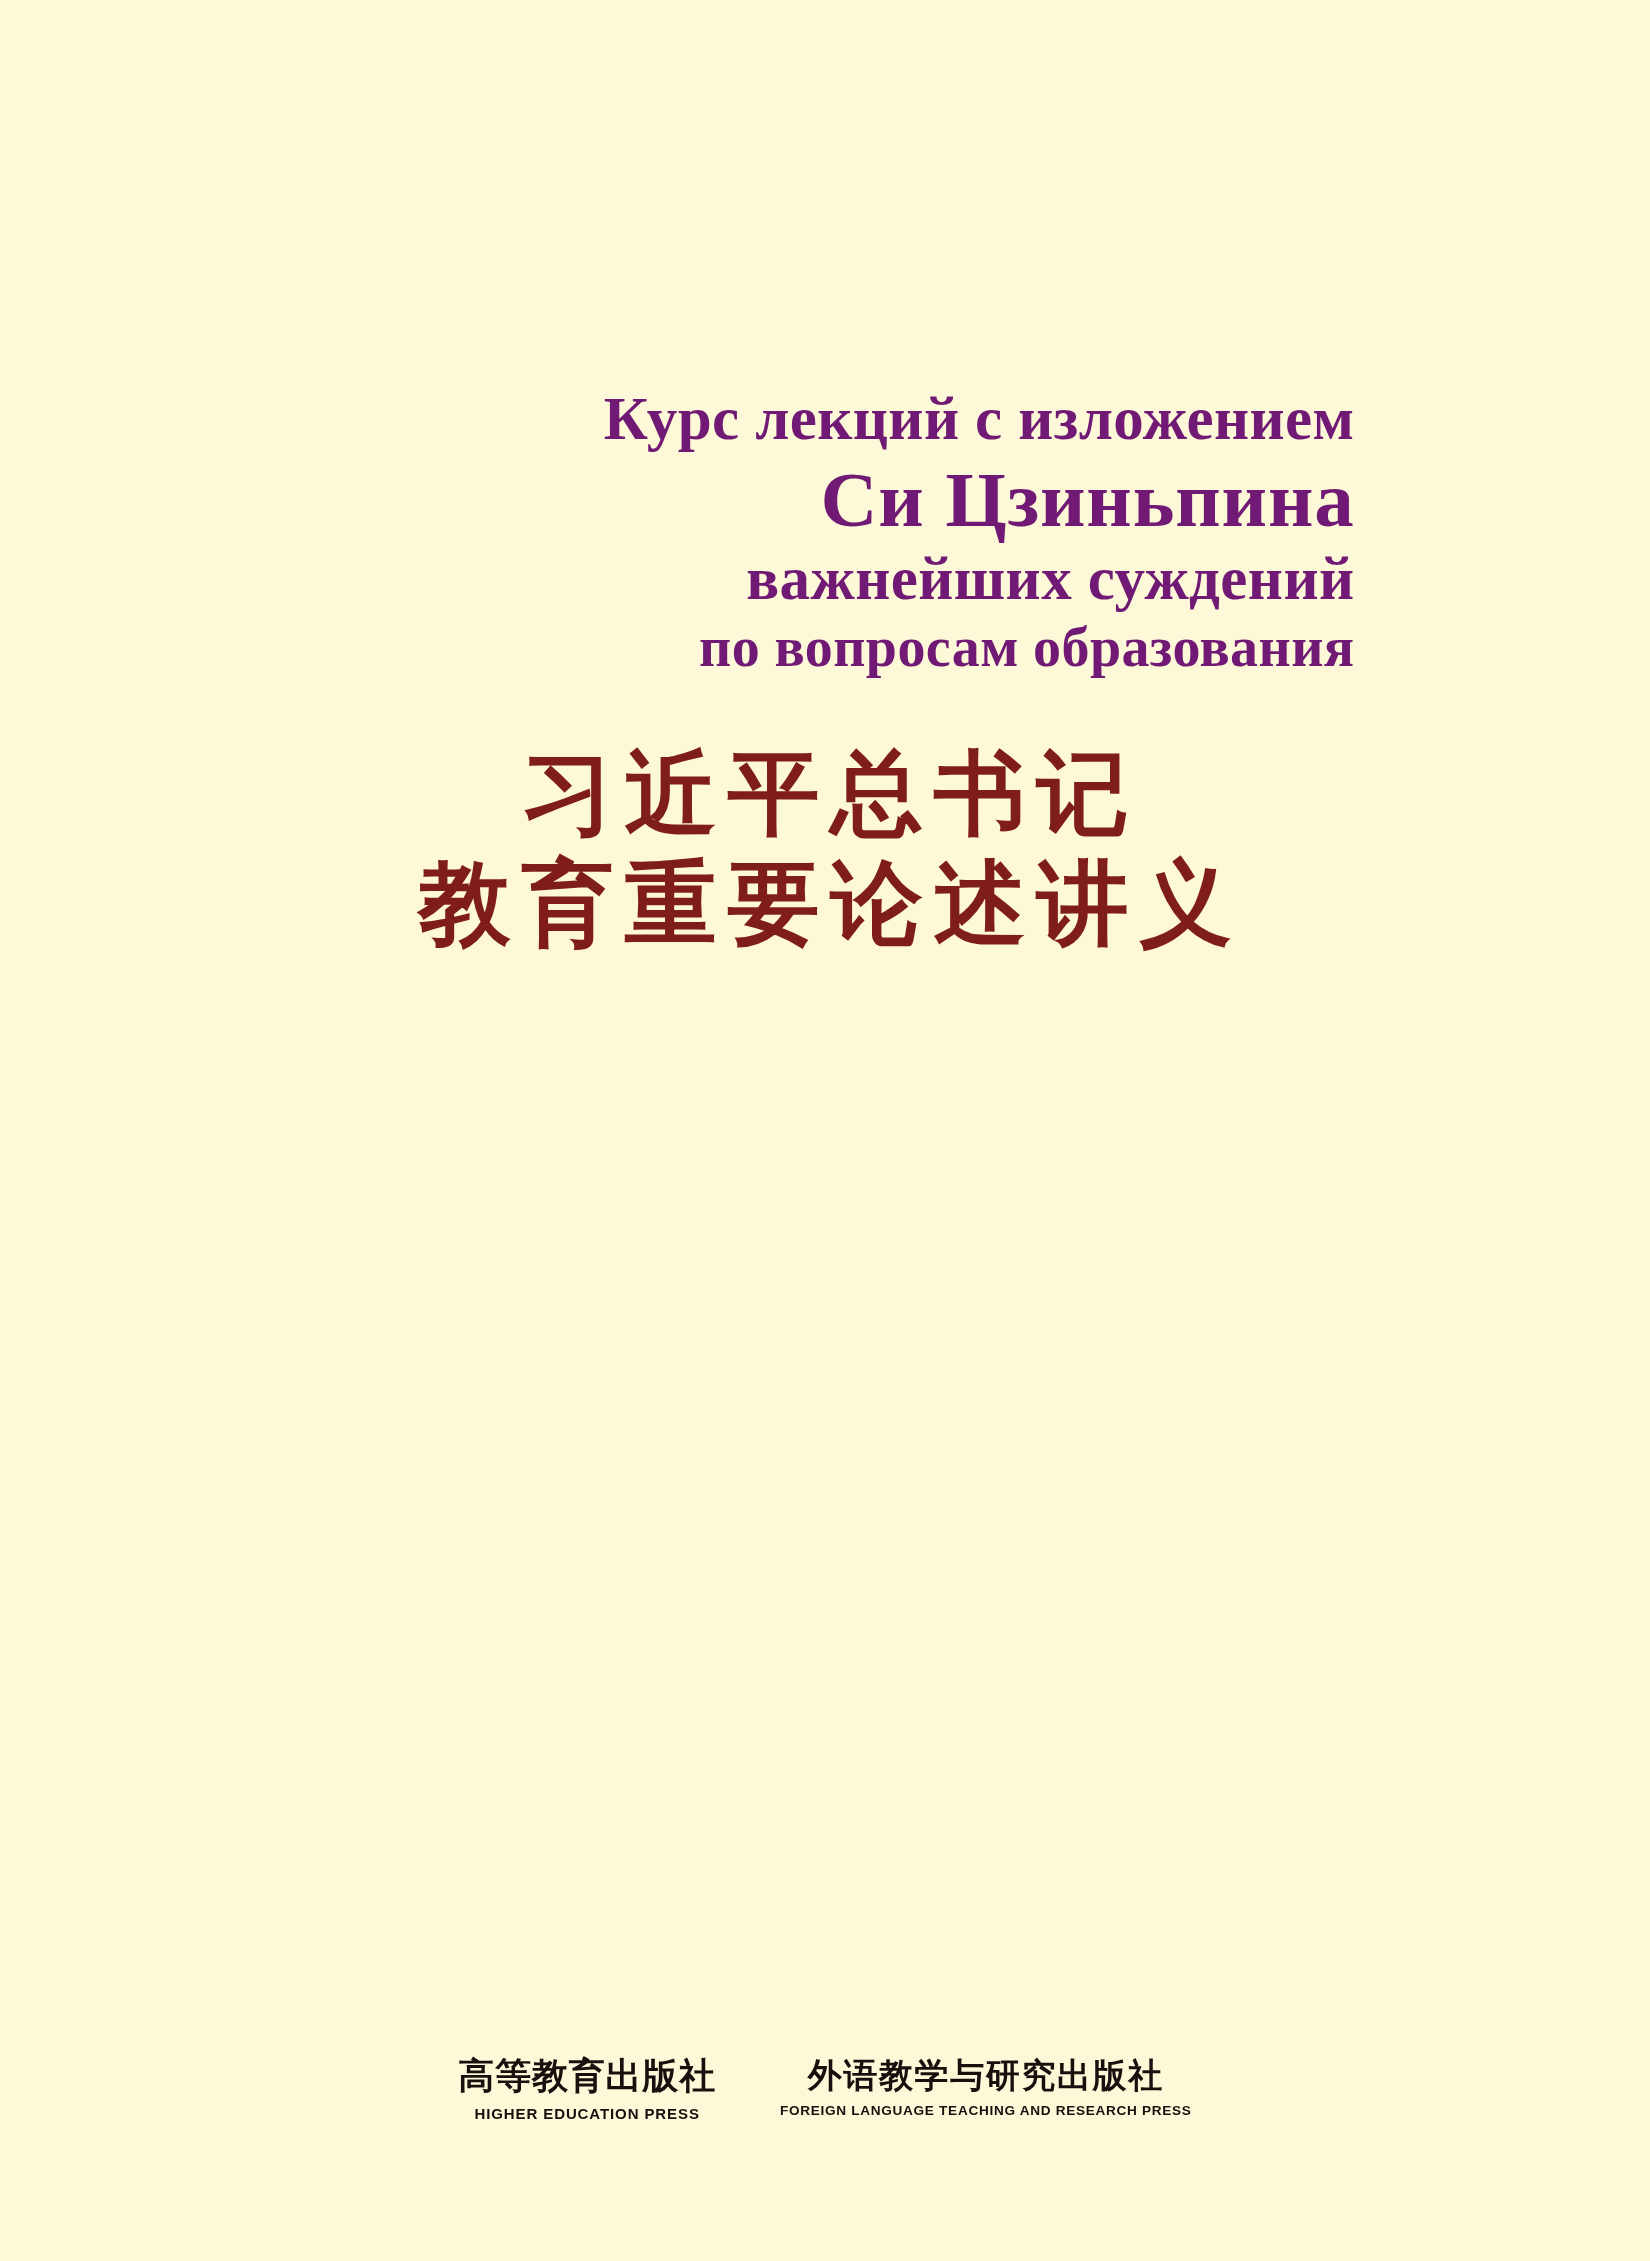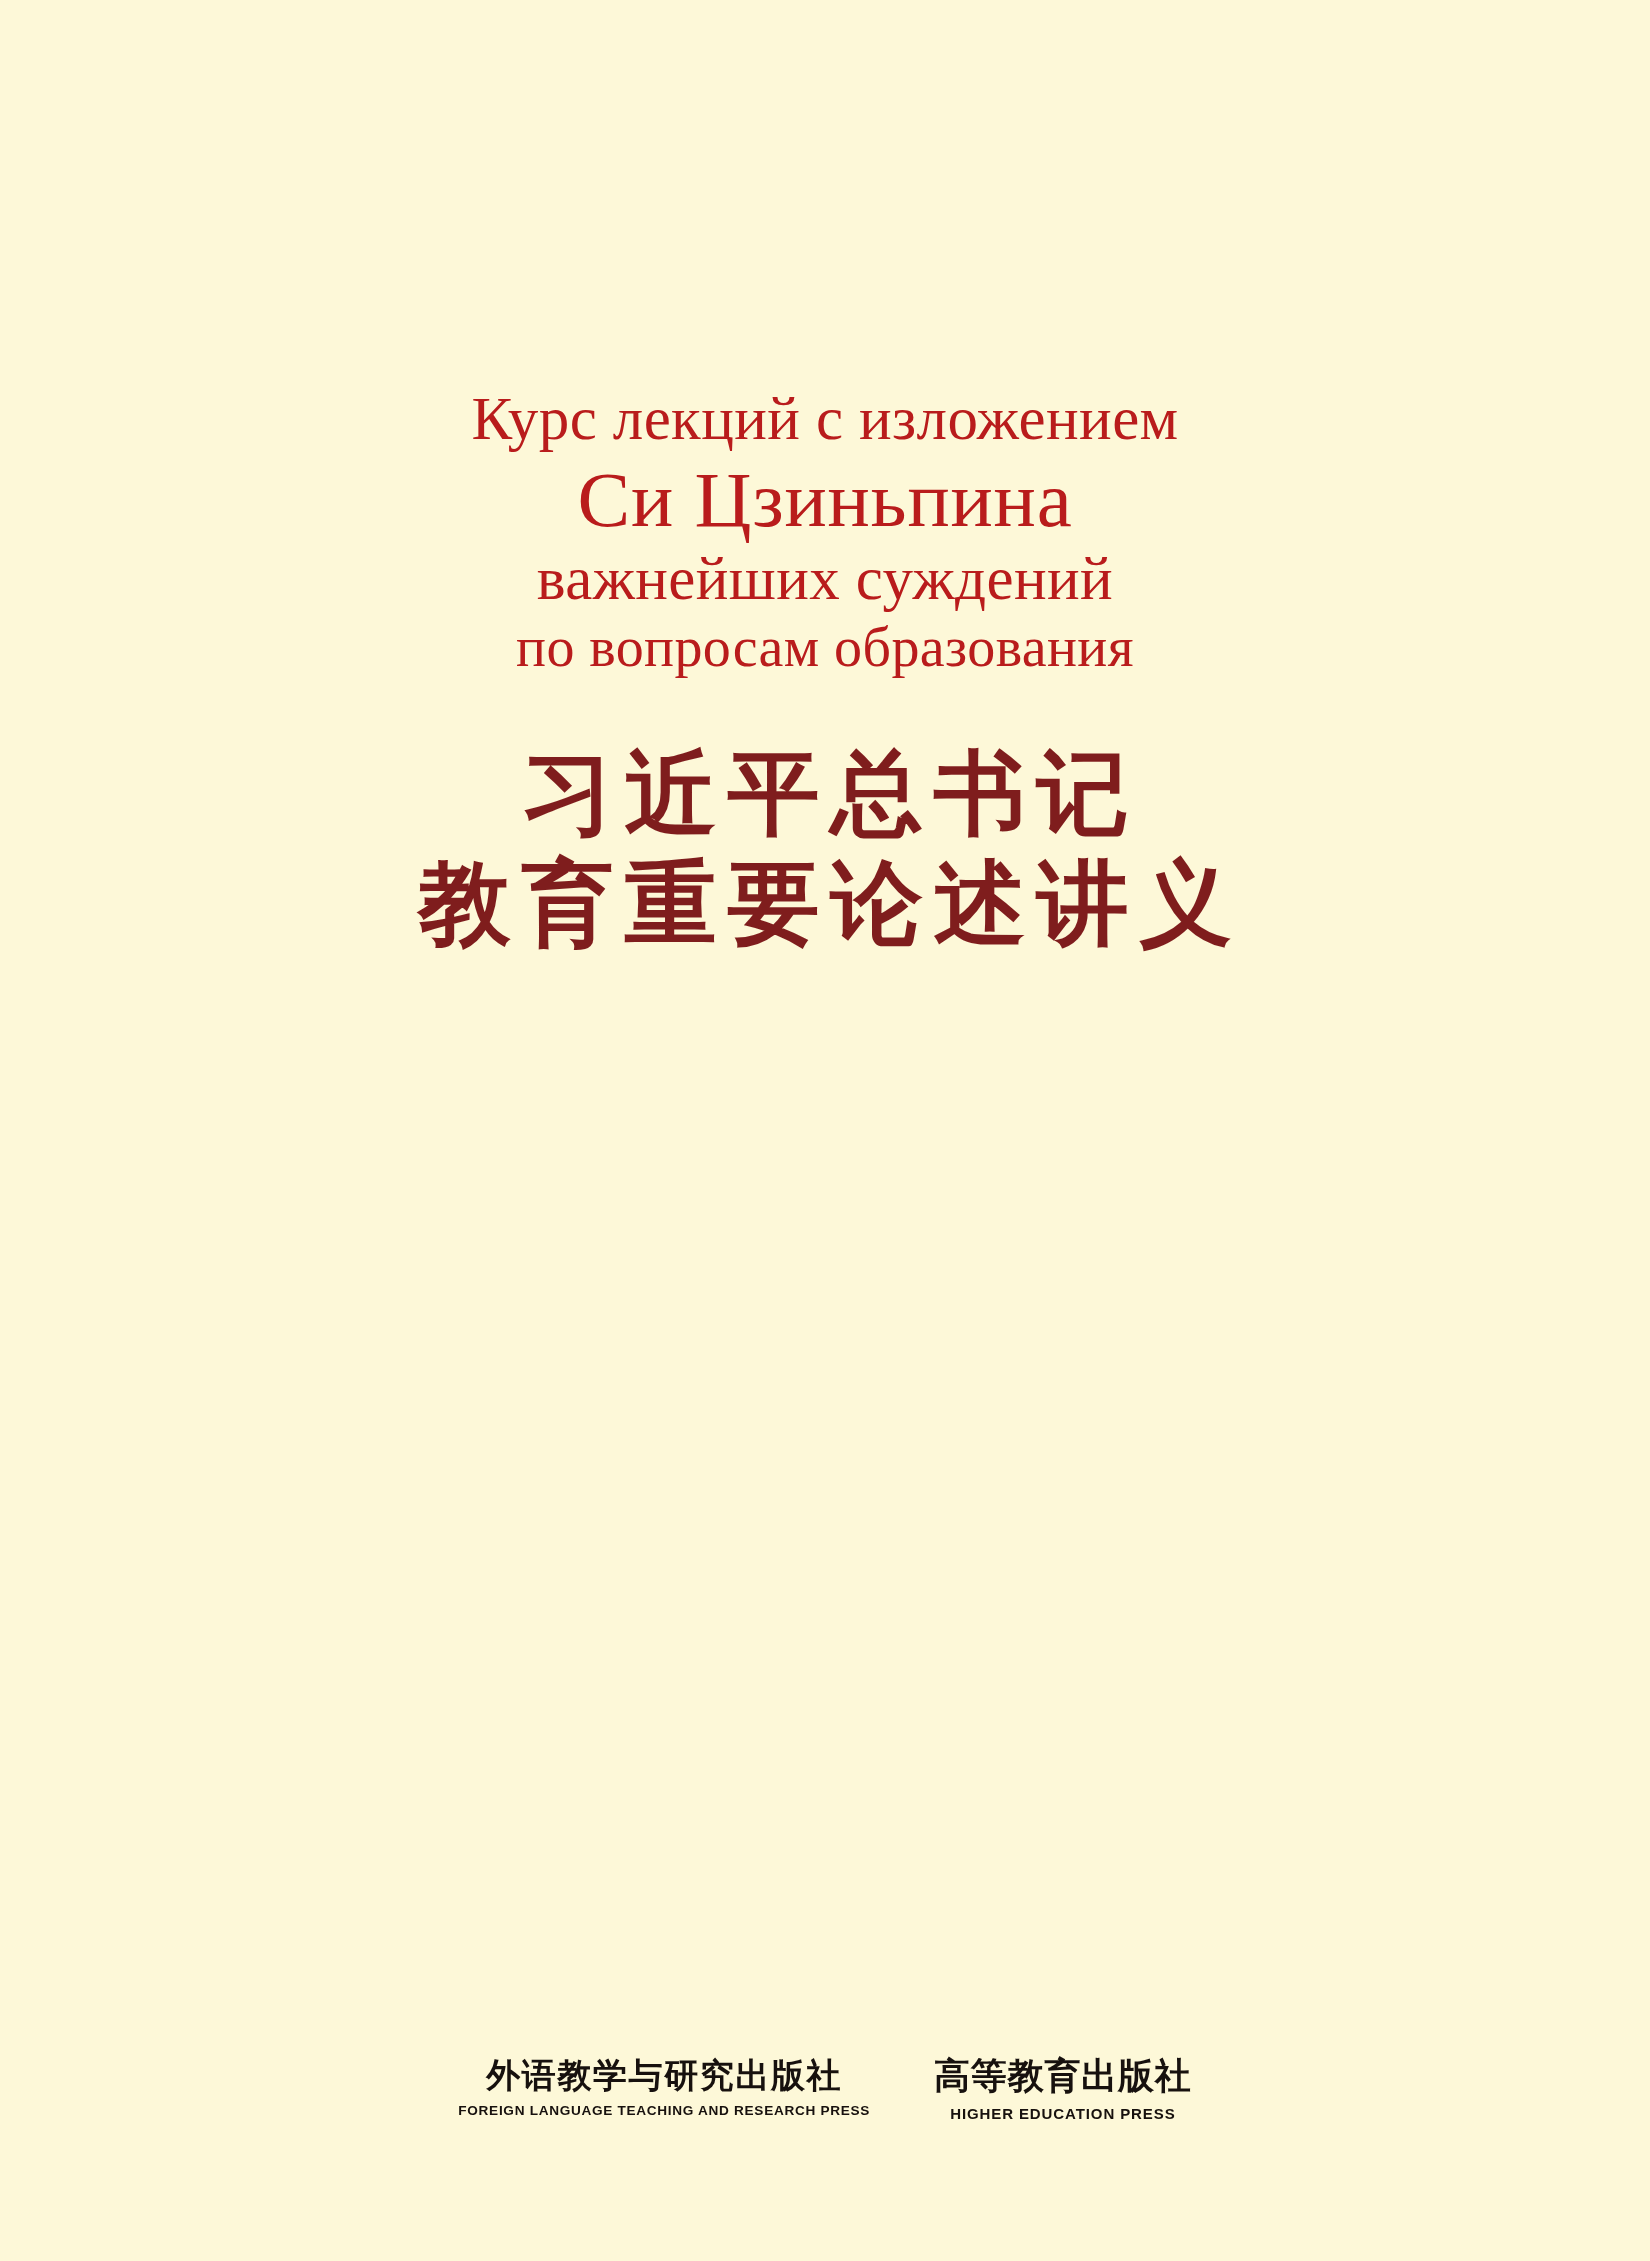--- a/index.html
+++ b/index.html
@@ -21,24 +21,24 @@
     box-sizing: border-box;
     display: flex;
     flex-direction: column;
     align-items: center;
   }
 
   
   .title-ru {
     margin-top: 388px;
     width: 1059px;
-    text-align: center;
-    color: #b91c1c;
+    text-align: right;
+    color: #701a75;
     font-family: "Liberation Serif", serif;
-    font-weight: normal;
+    font-weight: bold;
     line-height: 1.0;
   }
   .title-ru .ln {
     display: block;
     white-space: nowrap;
   }
   .title-ru .ln1 {
     font-size: 61px;
     letter-spacing: 0.4px;
     margin-bottom: 11px;
@@ -135,24 +135,24 @@
     <span class="ln ln2">важнейших суждений</span>
     <span class="ln ln4">по вопросам образования</span>
   </div>
 
   <div class="title-zh">
     <span class="zh-ln zh1">习近平总书记</span>
     <span class="zh-ln zh2">教育重要论述讲义</span>
   </div>
 
   <div class="publishers">
+    <div class="pub pub-2">
+      <div class="pub-cn">高等教育出版社</div>
+      <div class="pub-en">HIGHER EDUCATION PRESS</div>
+    </div>
     <div class="pub pub-1">
       <div class="pub-cn">外语教学与研究出版社</div>
       <div class="pub-en">FOREIGN LANGUAGE TEACHING AND RESEARCH PRESS</div>
-    </div>
-    <div class="pub pub-2">
-      <div class="pub-cn">高等教育出版社</div>
-      <div class="pub-en">HIGHER EDUCATION PRESS</div>
     </div>
   </div>
 
 </div>
 
 
 </body></html>

